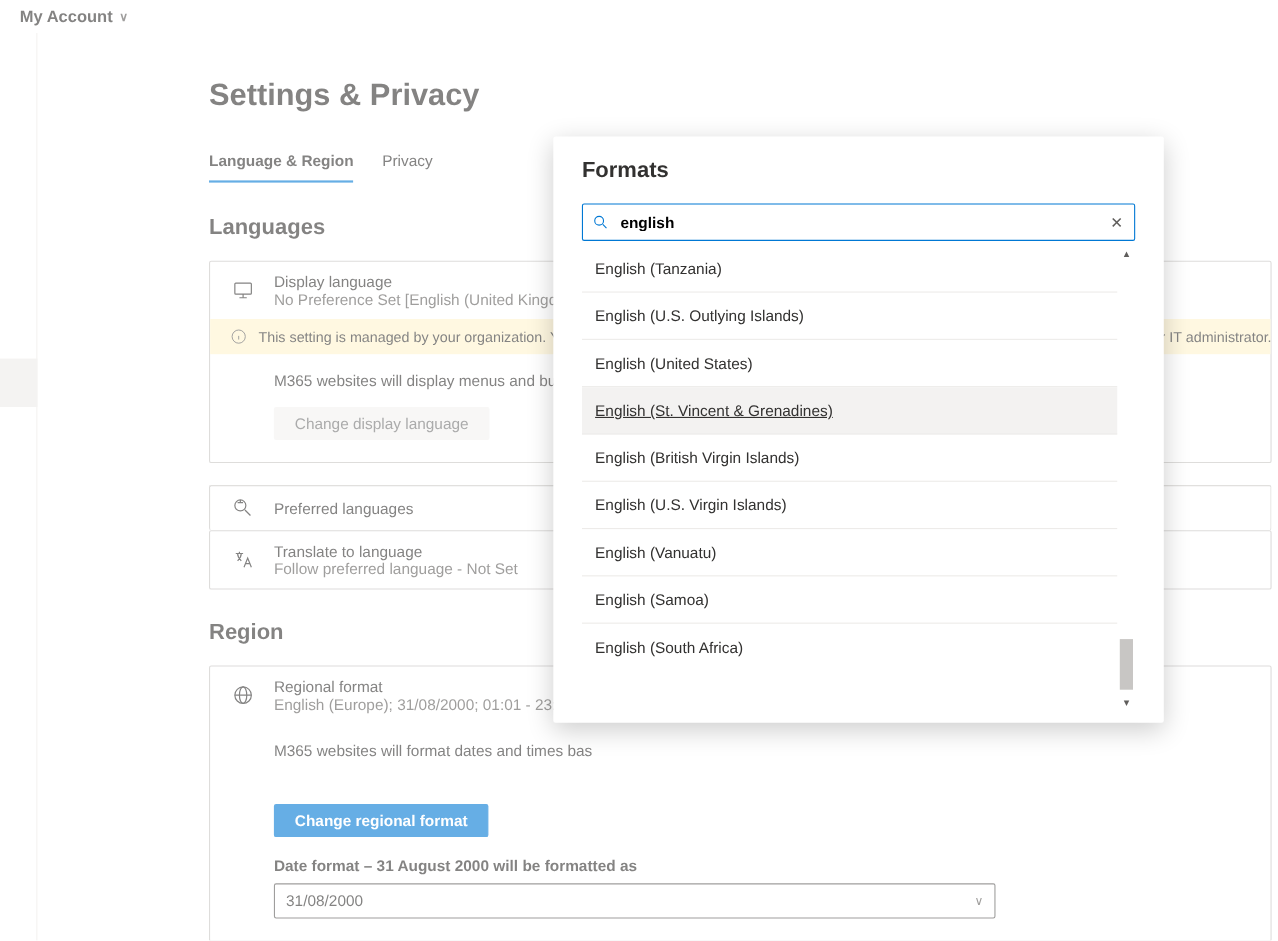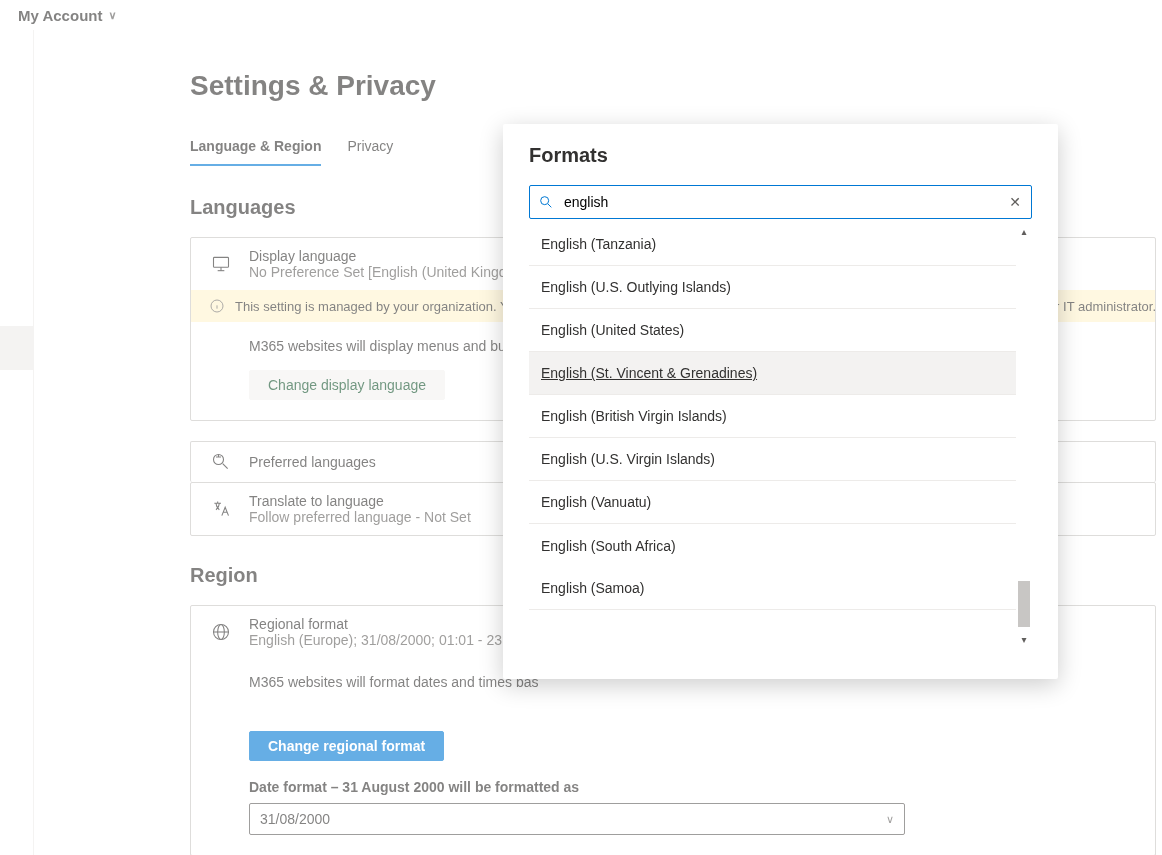--- a/index.html
+++ b/index.html
@@ -121,21 +121,21 @@
     display: inline-block;
     padding: 6px 18px;
     border: 1px solid #8a8886;
     border-radius: 2px;
     font-size: 14px;
     cursor: pointer;
     background: #fff;
   }
   .btn.disabled {
     background: #f3f2f1;
-    color: #14532d;
+    color: #737373;
     border-color: #f3f2f1;
     cursor: default;
   }
   .btn.primary {
     background: var(--accent);
     border-color: var(--accent);
     color: #fff;
     font-weight: 600;
     margin-top: 25px;
   }
@@ -160,21 +160,21 @@
     background: rgba(255,255,255,0.4);
   }
   .modal {
     position: absolute;
     left: 503px;
     top: 124px;
     width: 555px;
     background: #fff;
     box-shadow: 0 6px 24px rgba(0,0,0,0.2);
     border-radius: 2px;
-    padding: 20px 26px 32px 26px;
+    padding: 20px 26px 10px 26px;
   }
   .modal h3 {
     font-size: 20px;
     font-weight: 600;
     margin: 0 0 18px 0;
   }
   .search-wrap {
     border: 1px solid var(--accent);
     border-radius: 2px;
     height: 34px;
@@ -183,20 +183,21 @@
     padding: 0 8px;
     gap: 8px;
     margin-bottom: 4px;
   }
   .search-wrap input {
     flex: 1;
     border: none;
     outline: none;
     font-size: 14px;
     font-family: inherit;
+    font-weight: bold;
   }
   .search-wrap .clear {
     color: #605e5c;
     cursor: pointer;
     font-size: 14px;
     padding: 0 2px;
   }
   .results-area {
     position: relative;
     height: 424px;
@@ -391,22 +392,22 @@
 
   <div class="results-area">
     <div class="results-list">
       <div class="result-item">English (Tanzania)</div>
       <div class="result-item">English (U.S. Outlying Islands)</div>
       <div class="result-item">English (United States)</div>
       <div class="result-item hover">English (St. Vincent &amp; Grenadines)</div>
       <div class="result-item">English (British Virgin Islands)</div>
       <div class="result-item">English (U.S. Virgin Islands)</div>
       <div class="result-item">English (Vanuatu)</div>
+      <div class="result-item">English (Samoa)</div>
       <div class="result-item" style="border-bottom:none;">English (South Africa)</div>
-      <div class="result-item">English (Samoa)</div>
     </div>
     <div class="scrollbar">
       <div class="scroll-arrow up">▴</div>
       <div class="scroll-thumb"></div>
       <div class="scroll-arrow down">▾</div>
     </div>
   </div>
 
 </div>
 

